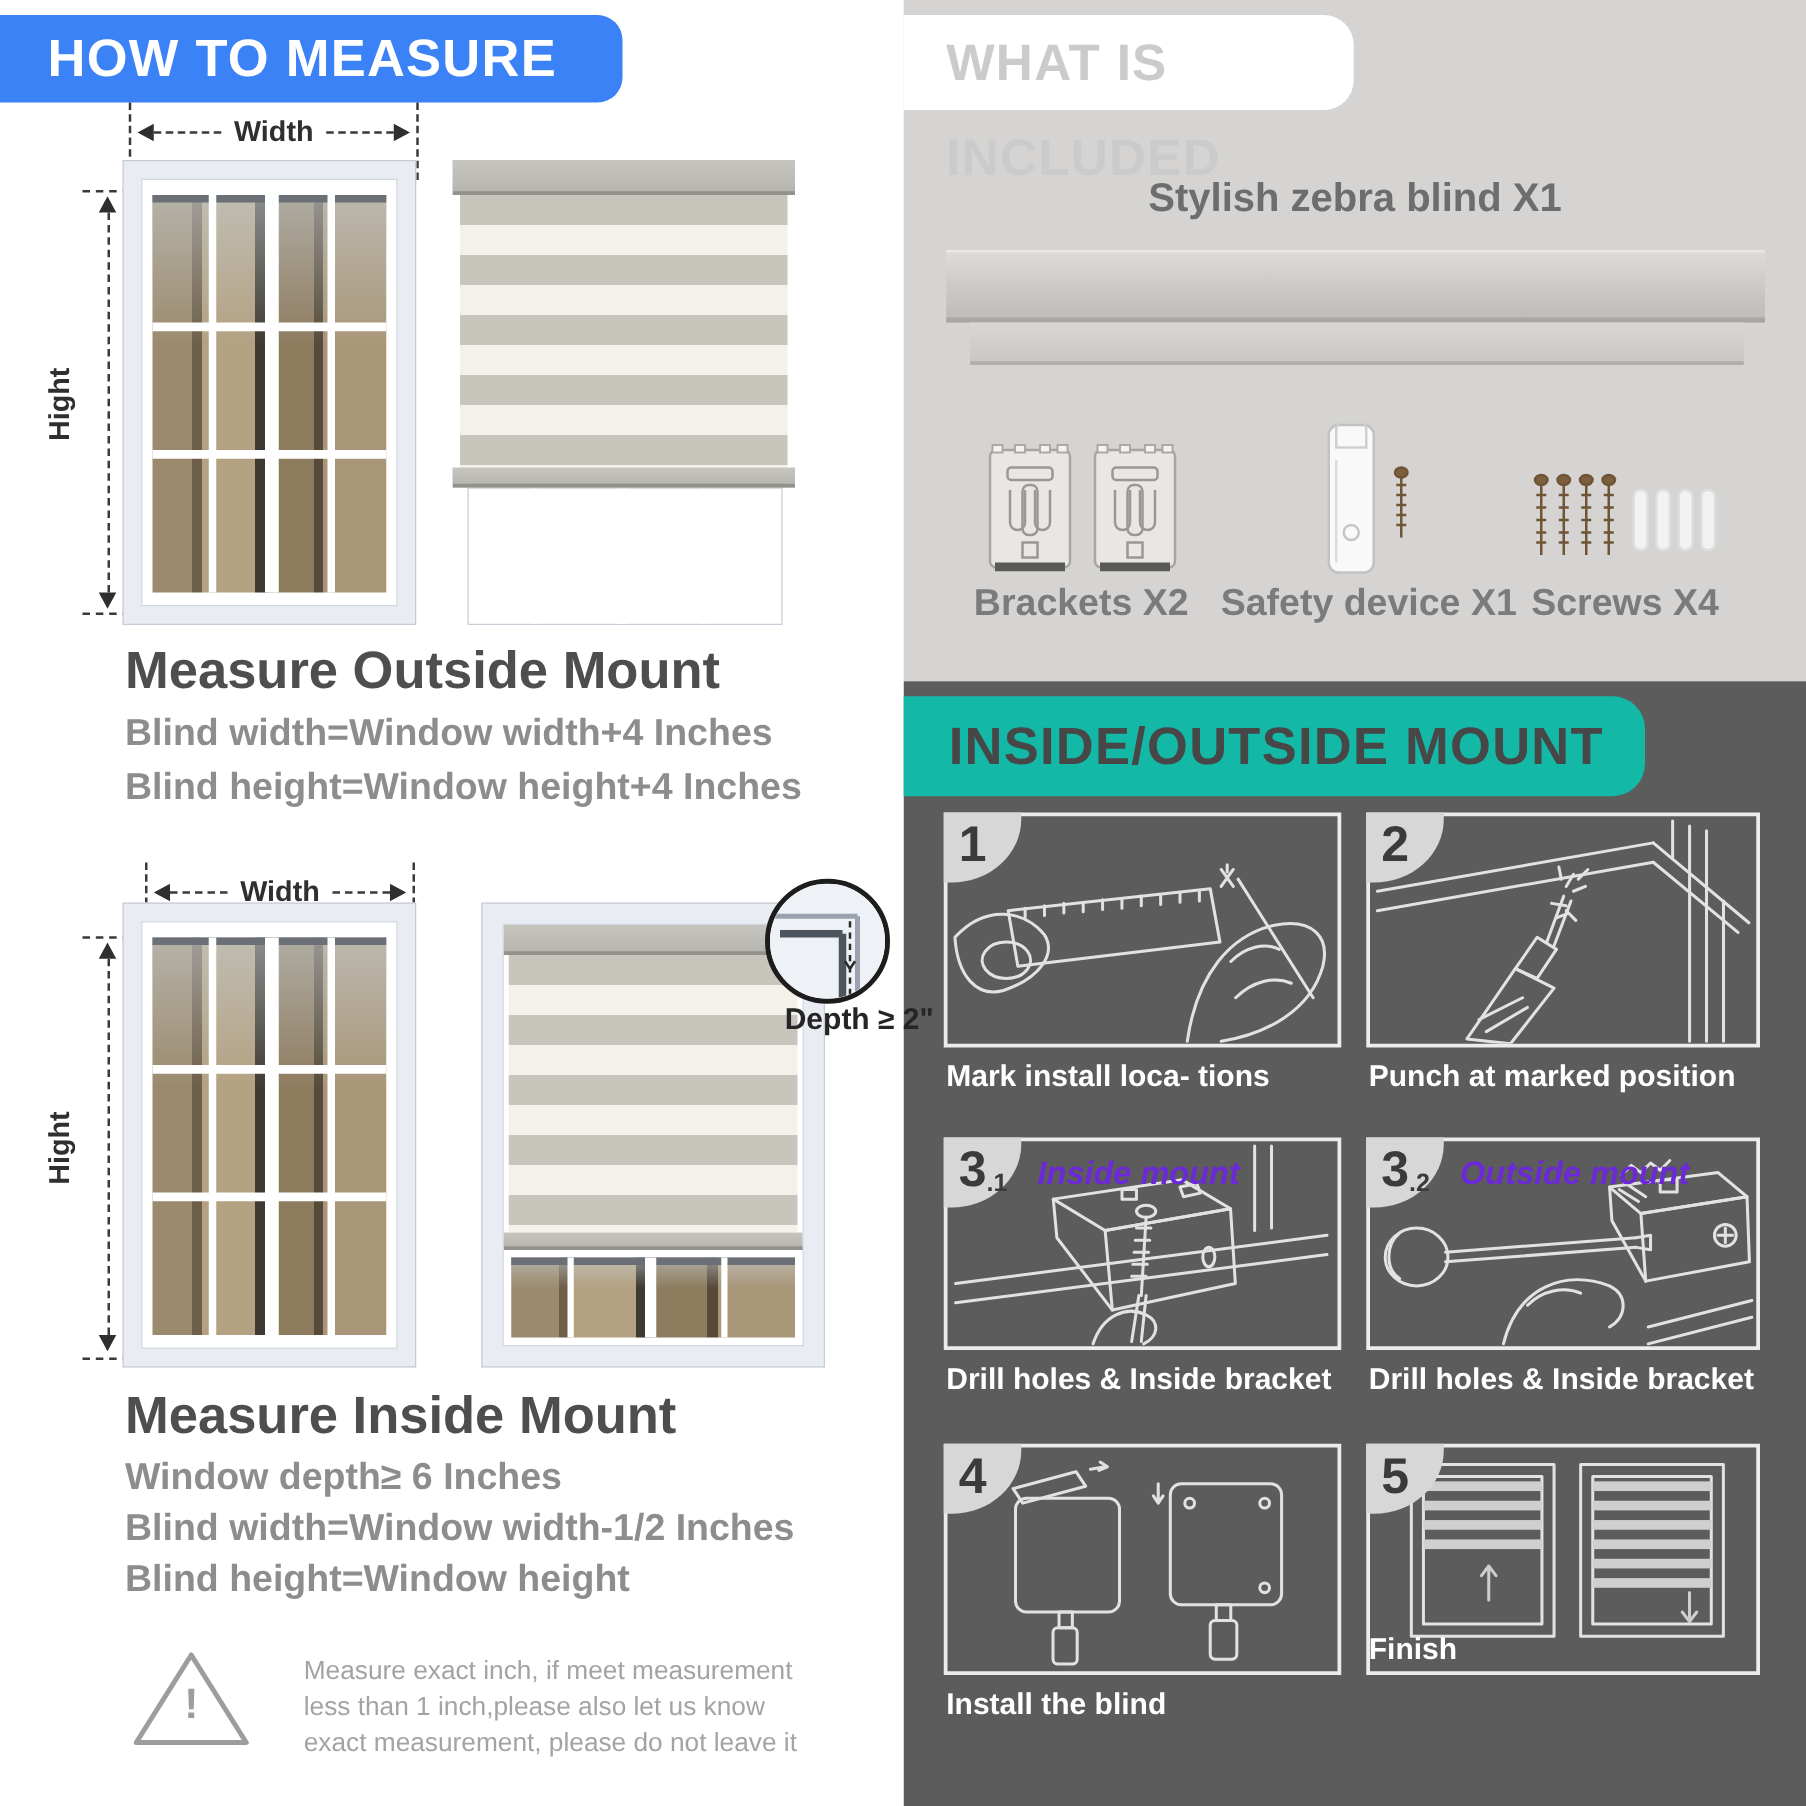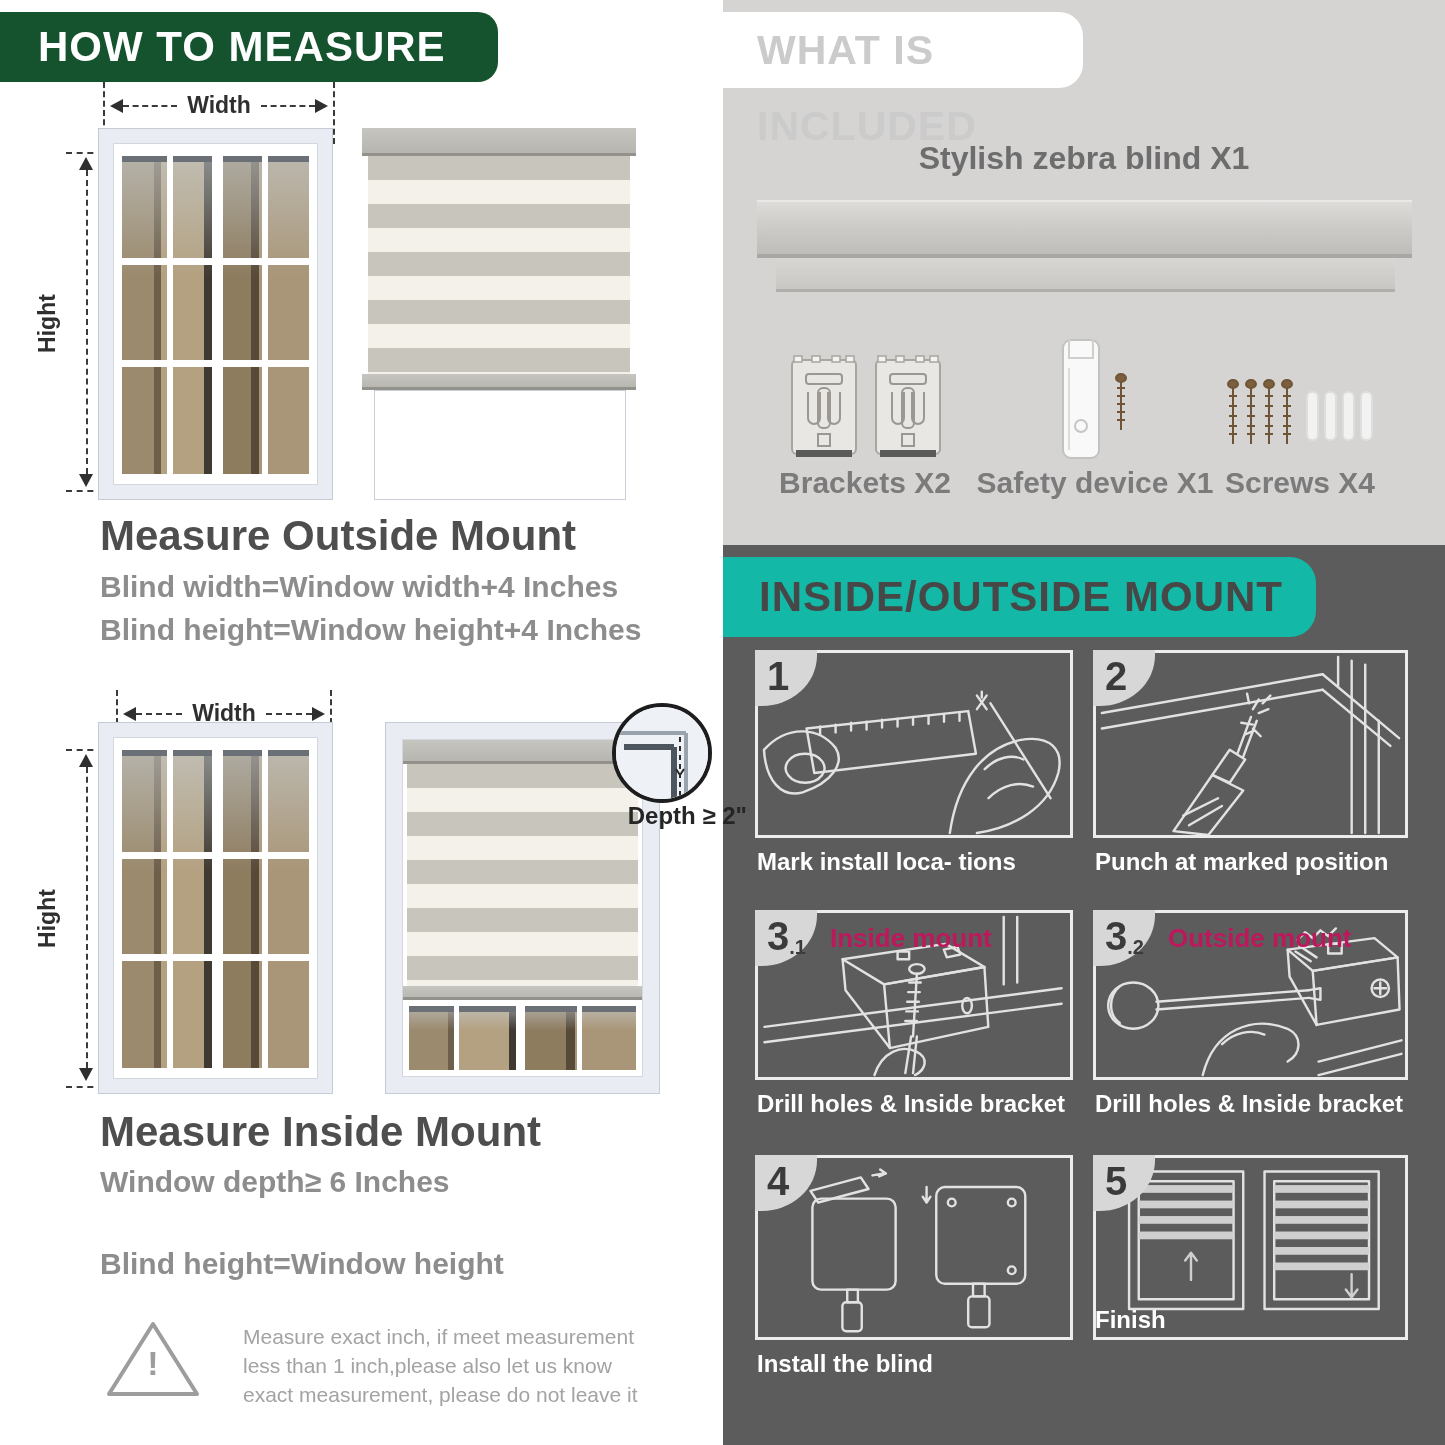--- a/index.html
+++ b/index.html
@@ -1,20 +1,20 @@
 <!DOCTYPE html>
 <html><head>
 <meta charset="utf-8">
 <style>
   html,body{margin:0;padding:0;}
   .page{position:relative;width:1445px;height:1445px;background:#ffffff;overflow:hidden;
         font-family:"Liberation Sans",sans-serif;}
   
   .banner{position:absolute;font-weight:bold;letter-spacing:1px;}
-  .banner-left{left:0;top:12px;width:498px;height:70px;background:#14532d;color:#ffffff;
+  .banner-left{left:0;top:12px;width:498px;height:70px;background:#3b82f6;color:#ffffff;
     border-radius:0 20px 20px 0;font-size:42px;line-height:70px;padding-left:38px;box-sizing:border-box;}
   .banner-included{left:723px;top:12px;width:360px;height:76px;background:#ffffff;color:#cbcbcb;
     border-radius:0 24px 24px 0;font-size:41px;line-height:76px;padding-left:34px;box-sizing:border-box;}
   .banner-mount{left:723px;top:557px;width:593px;height:80px;background:#14b8a6;color:#474747;
     border-radius:0 26px 26px 0;font-size:42px;line-height:80px;padding-left:36px;box-sizing:border-box;}
   
   .panel-light{position:absolute;left:723px;top:0;width:722px;height:545px;background:#d5d4d3;}
   .panel-dark{position:absolute;left:723px;top:545px;width:722px;height:900px;background:#5c5c5c;}
   
   .sec-title{position:absolute;font-weight:bold;font-size:42px;color:#4e4e4e;}
@@ -65,21 +65,21 @@
     font-weight:bold;font-size:24px;color:#252525;}
   
   .warn-text{position:absolute;left:243px;top:1322px;width:412px;font-size:21px;line-height:29px;
     color:#a3a3a3;font-weight:500;}
   
   .step{position:absolute;border:3px solid #ececec;box-sizing:border-box;}
   .badge{position:absolute;left:-3px;top:-3px;width:62px;height:56px;background:#d7d7d7;
     border-radius:0 0 90% 0;color:#3b3b3b;font-weight:bold;font-size:40px;
     padding:0 0 0 12px;box-sizing:border-box;line-height:52px;}
   .badge .sub{font-size:20px;position:relative;top:4px;}
-  .step-title{position:absolute;left:72px;top:10px;font-weight:bold;font-size:26px;color:#be185d;}
+  .step-title{position:absolute;left:72px;top:10px;font-weight:bold;font-size:26px;color:#6d28d9;font-style:italic;}
   .caption{position:absolute;font-weight:bold;font-size:24px;color:#ffffff;white-space:nowrap;}
   .art{position:absolute;inset:0;width:100%;height:100%;}
   .lineart{stroke:#e2e2e2;stroke-width:2.5;fill:none;stroke-linecap:round;stroke-linejoin:round;}
 </style>
 </head>
 <body>
 
 <div class="page">
 
   <div class="panel-light"></div>
@@ -187,20 +187,21 @@
       <path d="M4,26 H70 M70,26 V92" stroke="#9aa3ad" stroke-width="4" fill="none"></path>
       <path d="M8,40 H58 M58,40 V92" stroke="#4d565f" stroke-width="6" fill="none"></path>
       <path d="M64,30 V90" stroke="#2a2a2a" stroke-width="2" stroke-dasharray="5 4" fill="none"></path>
       <path d="M60,62 l4,6 l4,-6" stroke="#2a2a2a" stroke-width="2" fill="none"></path>
     </svg>
   </div>
   <div class="depth-label">Depth ≥ 2"</div>
 
   <div class="sec-title" style="left:100px;top:1108px;">Measure Inside Mount</div>
   <div class="sec-line" style="left:100px;top:1165px;">Window depth≥ 6 Inches</div>
+  <div class="sec-line" style="left:100px;top:1206px;">Blind width=Window width-1/2 Inches</div>
   <div class="sec-line" style="left:100px;top:1247px;">Blind height=Window height</div>
 
   <div style="position:absolute;left:103px;top:1318px;width:100px;height:82px;">
     <svg class="art" viewBox="0 0 100 82">
       <path d="M50,6 L94,76 L6,76 Z" fill="none" stroke="#9d9d9d" stroke-width="4" stroke-linejoin="round"></path>
     </svg>
     <span style="position:absolute;left:0;top:26px;width:100px;text-align:center;font-weight:bold;font-size:34px;color:#9d9d9d;">!</span>
   </div>
   <div class="warn-text">Measure exact inch, if meet measurement less than 1 inch,please also let us know exact measurement, please do not leave it</div>
 

